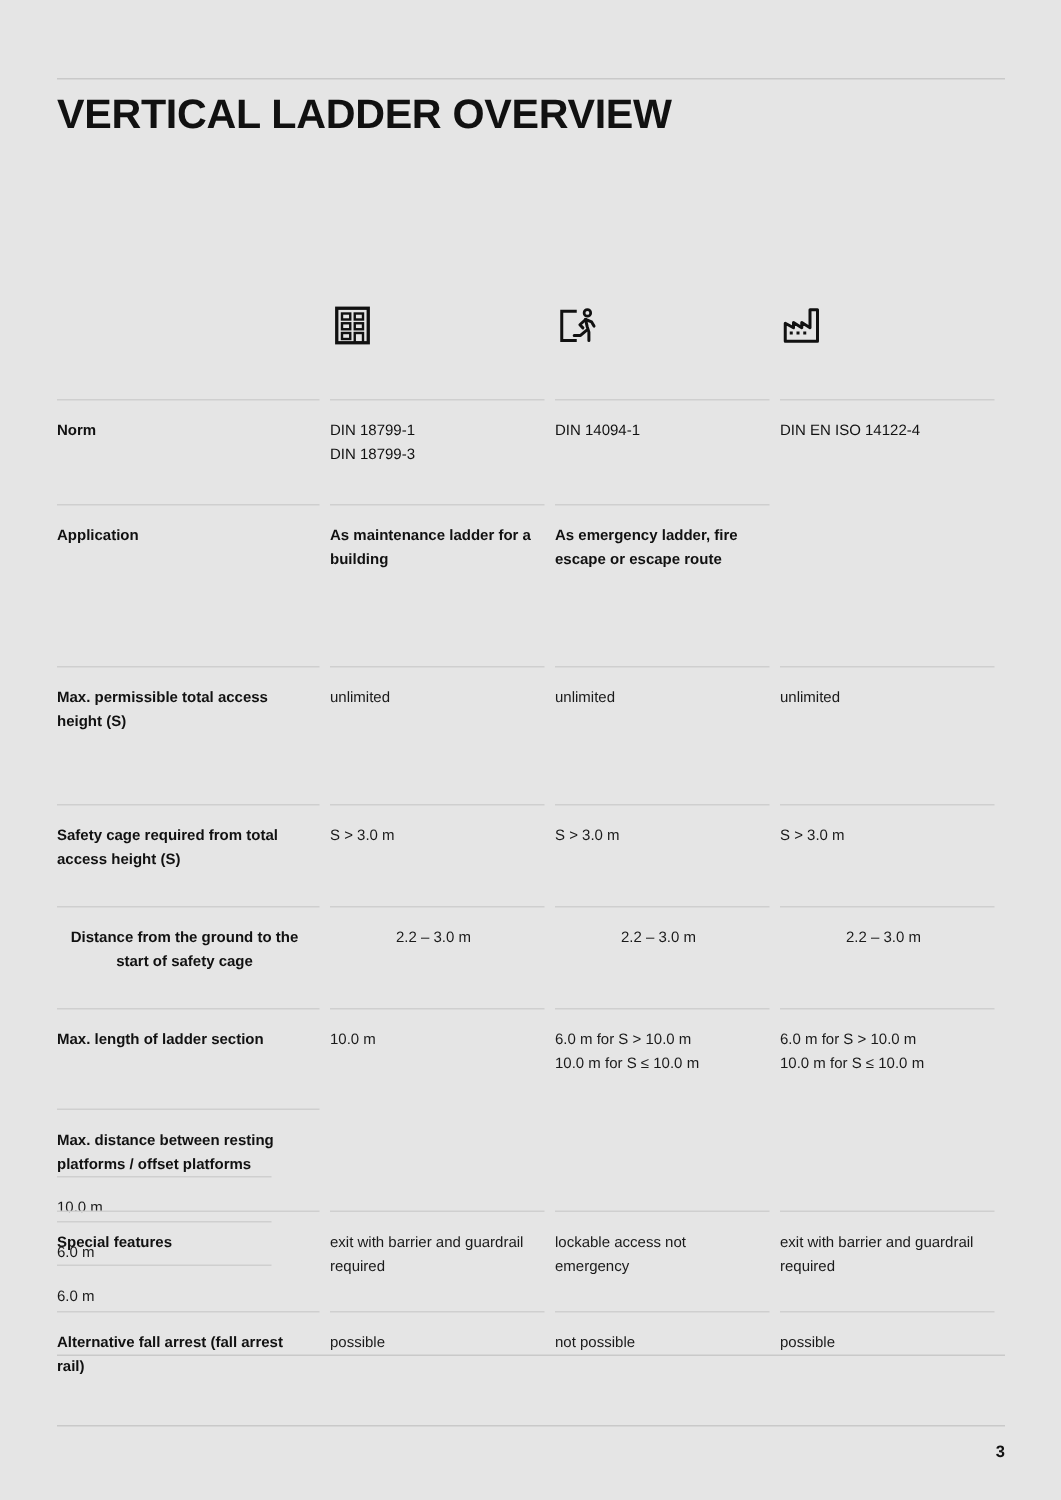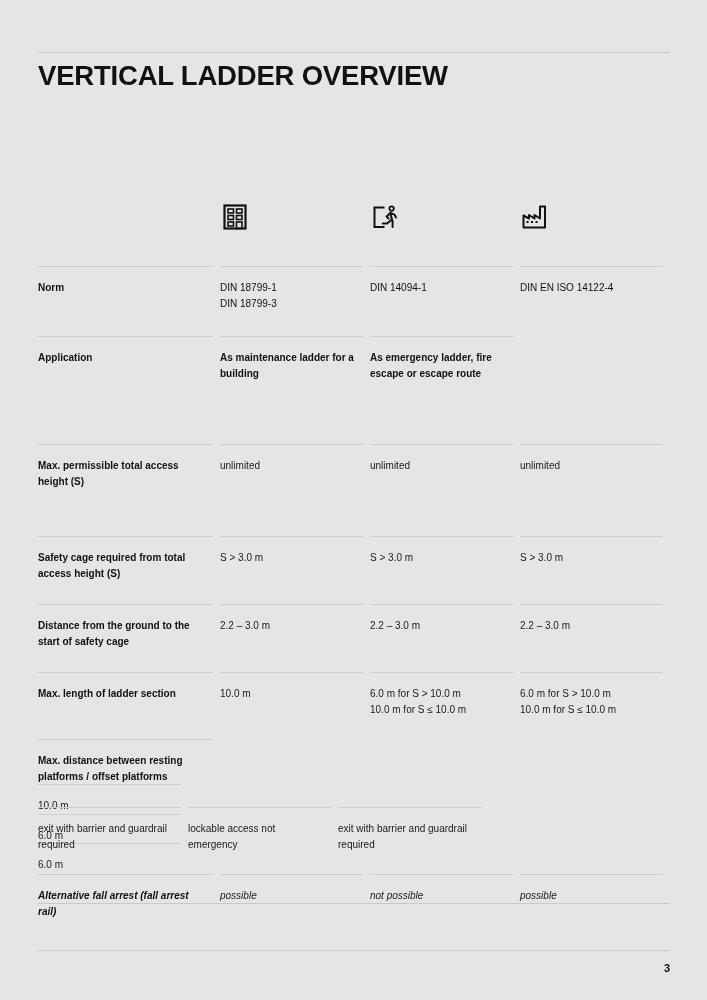--- a/index.html
+++ b/index.html
@@ -239,21 +239,21 @@
           <span class="val">S &gt; 3.0 m</span>
         </div>
         <div class="cell c-data">
           <span class="val">S &gt; 3.0 m</span>
         </div>
         <div class="cell c-data">
           <span class="val">S &gt; 3.0 m</span>
         </div>
       </div>
 
-      <div class="row" style="height:68px;">
+      <div class="row" style="height:68px;text-align:center;">
         <div class="cell c-label">
           <span class="label">Distance from the ground to the start of safety cage</span>
         </div>
         <div class="cell c-data">
           <span class="val">2.2 – 3.0 m</span>
         </div>
         <div class="cell c-data">
           <span class="val">2.2 – 3.0 m</span>
         </div>
         <div class="cell c-data">
@@ -287,32 +287,35 @@
         </div>
         <div class="cell c-data">
           <span class="val">6.0 m</span>
         </div>
         <div class="cell c-data">
           <span class="val">6.0 m</span>
         </div>
       </div>
 
       <div class="row" style="height:67px;">
+        <div class="cell c-label">
+          <span class="label">Special features</span>
+        </div>
         <div class="cell c-data">
           <span class="val">exit with barrier and guardrail required</span>
         </div>
         <div class="cell c-data">
           <span class="val">lockable access not emergency</span>
         </div>
         <div class="cell c-data">
           <span class="val">exit with barrier and guardrail required</span>
         </div>
       </div>
 
-      <div class="row" style="height:68px;font-style:italic;">
+      <div class="row" style="height:68px;">
         <div class="cell c-label">
           <span class="label">Alternative fall arrest (fall arrest rail)</span>
         </div>
         <div class="cell c-data">
           <span class="val">possible</span>
         </div>
         <div class="cell c-data">
           <span class="val">not possible</span>
         </div>
         <div class="cell c-data">

